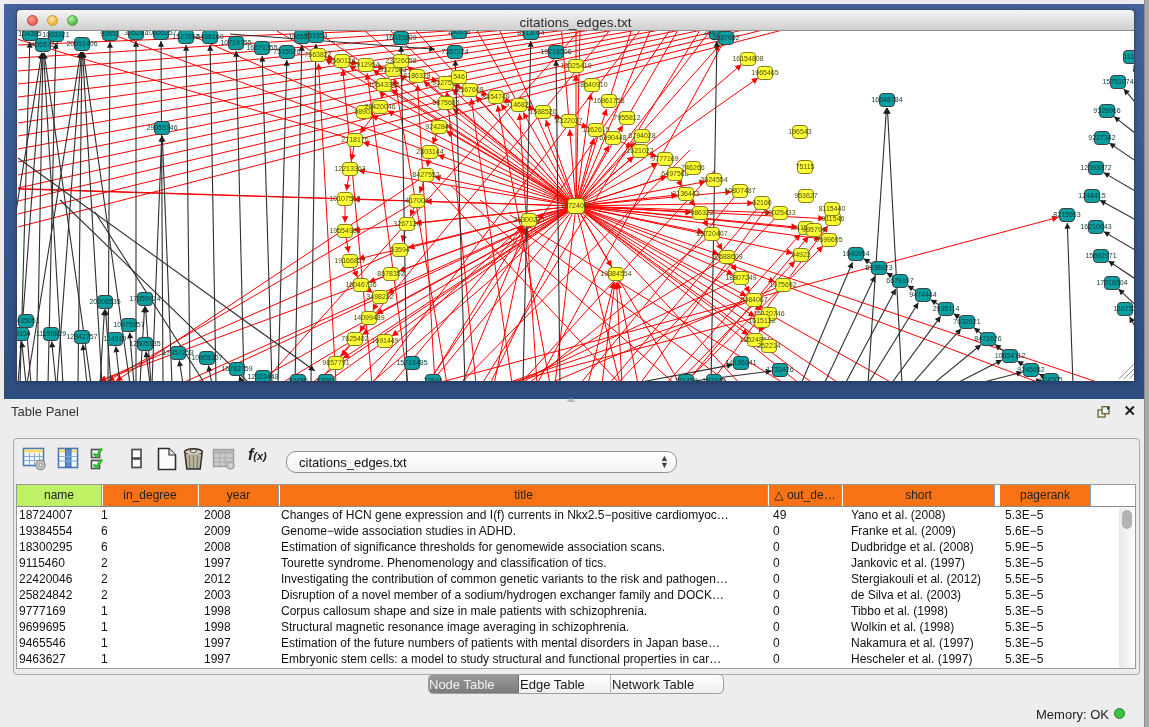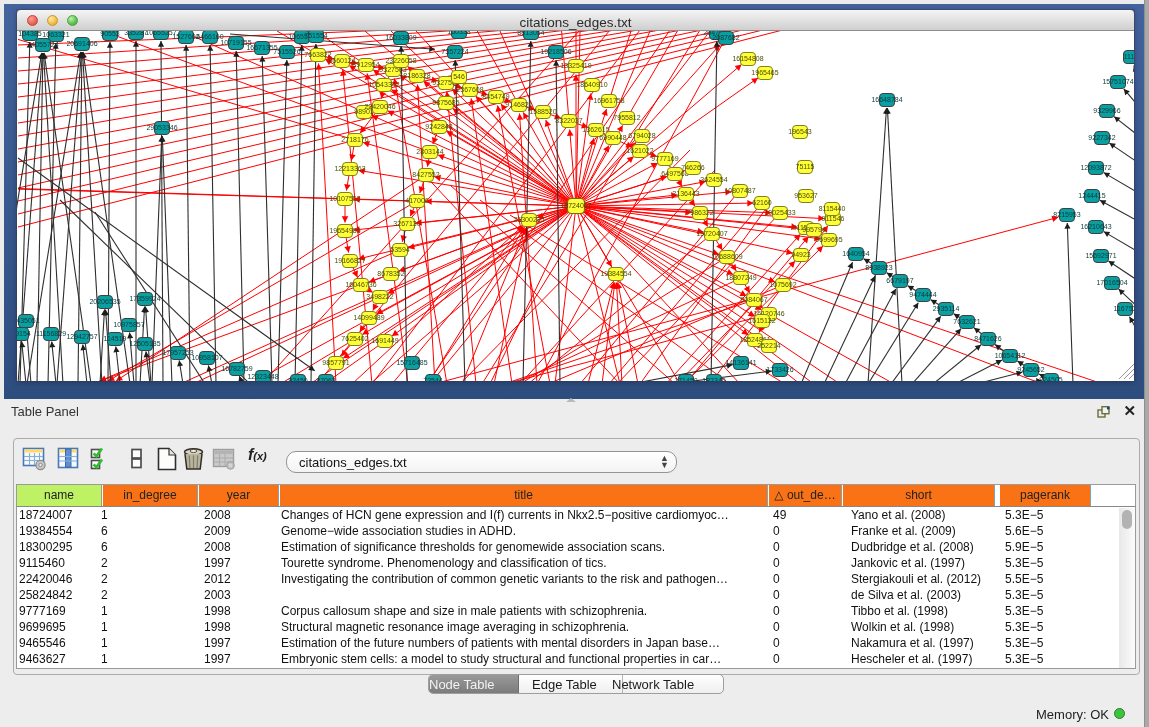--- a/index.html
+++ b/index.html
@@ -991,20 +991,21 @@
           <span class="c c2">2012</span>
           <span class="c c3">Investigating the contribution of common genetic variants to the risk and pathogen…</span>
           <span class="c c4">0</span>
           <span class="c c5">Stergiakouli et al. (2012)</span>
           <span class="c c6">5.5E−5</span>
         </div>
         <div class="row" style="top:80px">
           <span class="c c0">25824842</span>
           <span class="c c1">2</span>
           <span class="c c2">2003</span>
+          <span class="c c3">Disruption of a novel member of a sodium/hydrogen exchanger family and DOCK…</span>
           <span class="c c4">0</span>
           <span class="c c5">de Silva et al. (2003)</span>
           <span class="c c6">5.3E−5</span>
         </div>
         <div class="row" style="top:96px">
           <span class="c c0">9777169</span>
           <span class="c c1">1</span>
           <span class="c c2">1998</span>
           <span class="c c3">Corpus callosum shape and size in male patients with schizophrenia.</span>
           <span class="c c4">0</span>
@@ -1037,20 +1038,20 @@
           <span class="c c4">0</span>
           <span class="c c5">Hescheler et al. (1997)</span>
           <span class="c c6">5.3E−5</span>
         </div>
       <div id="vsb">
           <div class="th"></div>
         </div>
     </div>
     <div id="tabs">
       <div class="sg" style="left:0;width:90px;background:linear-gradient(#9a9a9a,#787878);color:#f2f2f2;border-right:1px solid #6f6f6f">Node Table</div>
-      <div class="sg" style="left:103px;width:91px;color:#1c1c1c;border-right:1px solid #b5b5b5">Edge Table</div>
+      <div class="sg" style="left:91px;width:91px;color:#1c1c1c;border-right:1px solid #b5b5b5">Edge Table</div>
       <div class="sg" style="left:183px;width:113px;color:#1c1c1c">Network Table</div>
     </div>
     <div id="mem">Memory: OK</div>
     <div id="dot"></div>
   </div>
   <div class="abs" id="rstrip"></div>
 </div>
 
 </body></html>

